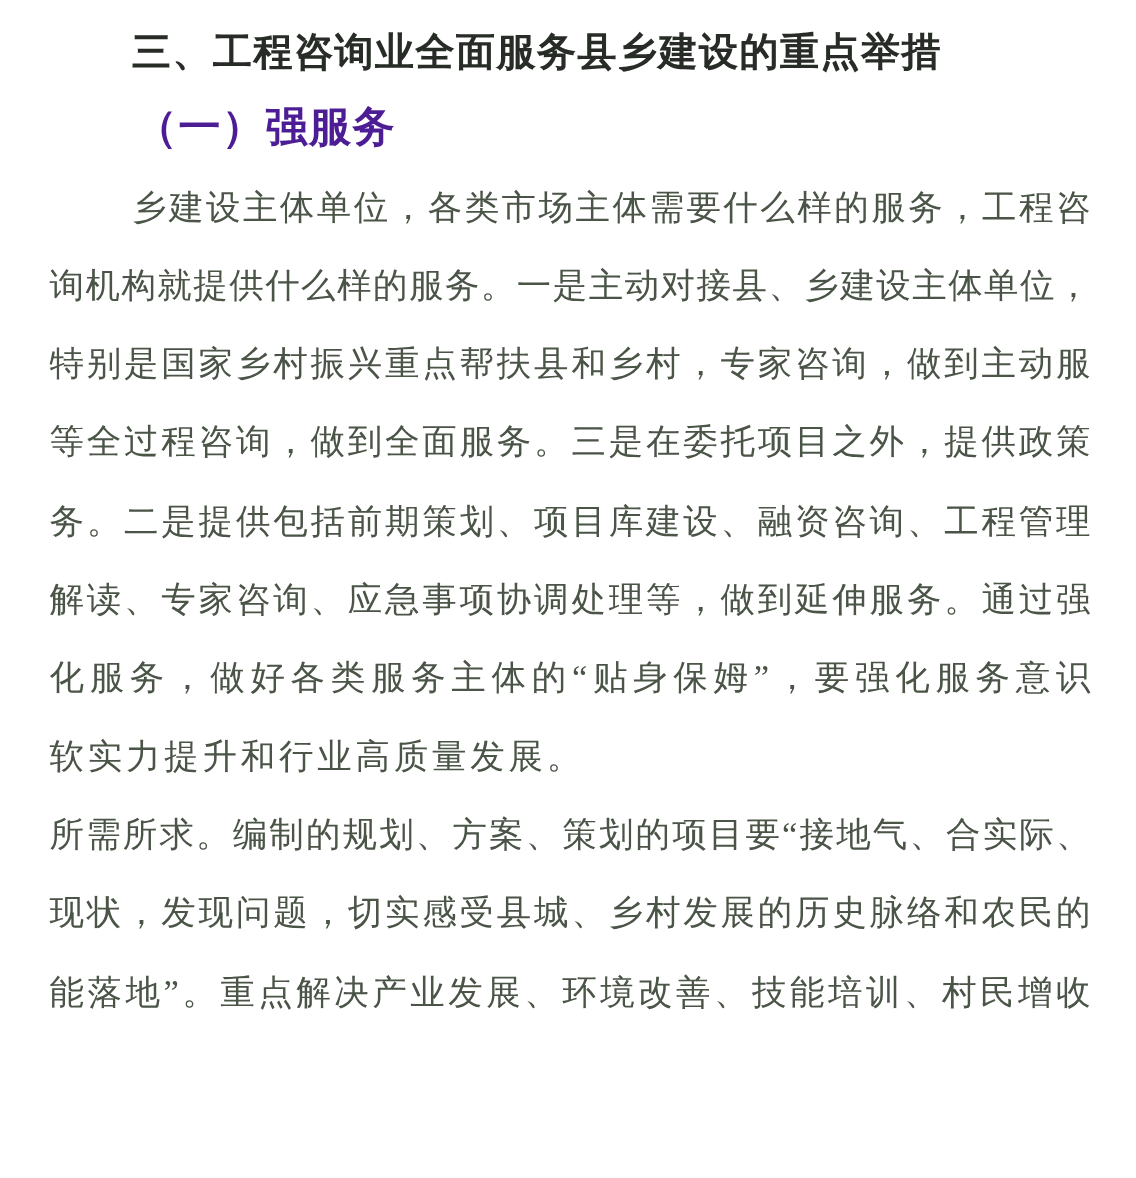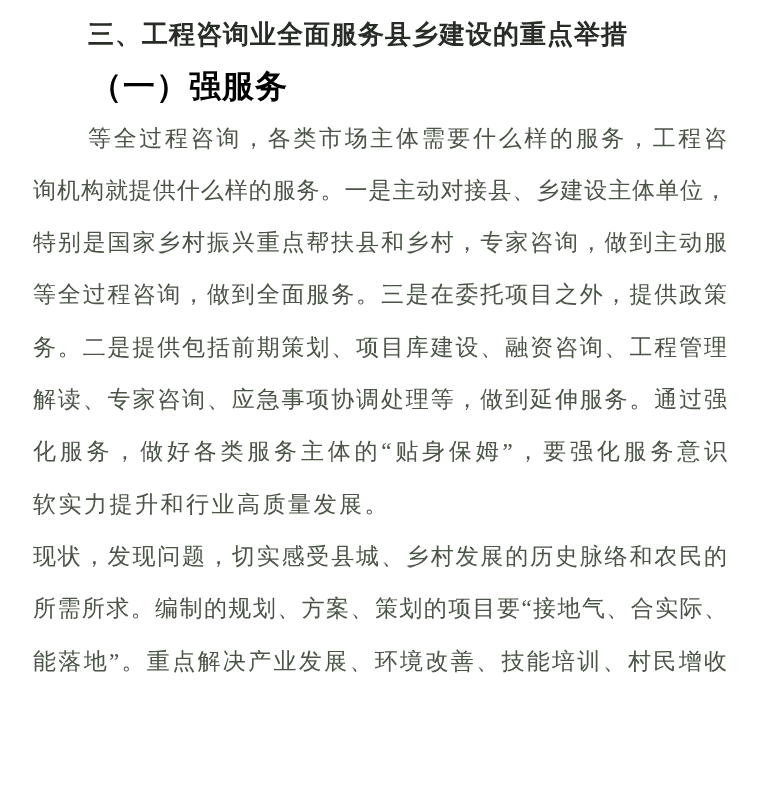--- a/index.html
+++ b/index.html
@@ -26,22 +26,22 @@
     font-family: "Liberation Sans", "DejaVu Sans", sans-serif;
     font-weight: bold;
     font-size: 26px;
     color: #272c26;
     text-indent: 55px;
     letter-spacing: 1px;
     white-space: nowrap;
   }
   .subtitle {
     font-weight: bold;
-    font-size: 32px;
-    color: #000000;
+    font-size: 28px;
+    color: #4c1d95;
     text-indent: 57px;
     letter-spacing: 1px;
     white-space: nowrap;
   }
   .body-line {
     font-size: 23px;
     color: #4a5447;
     text-align: justify;
     text-align-last: justify;
     -moz-text-align-last: justify;
@@ -58,27 +58,27 @@
 </style>
 </head>
 <body>
 
 <div class="page">
 
   <div class="line heading">三、工程咨询业全面服务县乡建设的重点举措</div>
 
   <div class="line subtitle">（一）强服务</div>
 
-  <div class="line body-line indent">等全过程咨询，各类市场主体需要什么样的服务，工程咨</div>
+  <div class="line body-line indent">乡建设主体单位，各类市场主体需要什么样的服务，工程咨</div>
   <div class="line body-line">询机构就提供什么样的服务。一是主动对接县、乡建设主体单位，</div>
   <div class="line body-line">特别是国家乡村振兴重点帮扶县和乡村，专家咨询，做到主动服</div>
   <div class="line body-line">等全过程咨询，做到全面服务。三是在委托项目之外，提供政策</div>
   <div class="line body-line">务。二是提供包括前期策划、项目库建设、融资咨询、工程管理</div>
   <div class="line body-line">解读、专家咨询、应急事项协调处理等，做到延伸服务。通过强</div>
   <div class="line body-line">化服务，做好各类服务主体的“贴身保姆”，要强化服务意识</div>
   <div class="line body-line last">软实力提升和行业高质量发展。</div>
 
 
+  <div class="line body-line">所需所求。编制的规划、方案、策划的项目要“接地气、合实际、</div>
   <div class="line body-line">现状，发现问题，切实感受县城、乡村发展的历史脉络和农民的</div>
-  <div class="line body-line">所需所求。编制的规划、方案、策划的项目要“接地气、合实际、</div>
   <div class="line body-line">能落地”。重点解决产业发展、环境改善、技能培训、村民增收</div>
 
 </div>
 
 </body></html>

